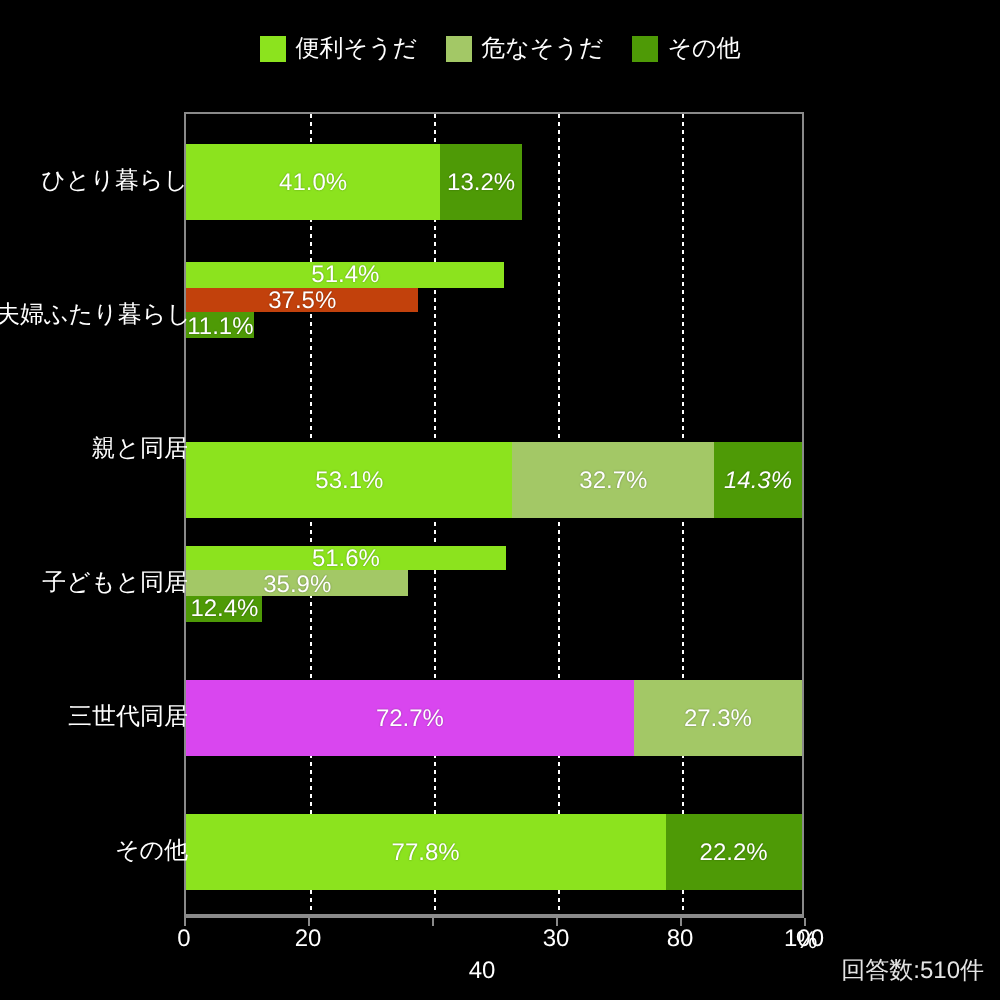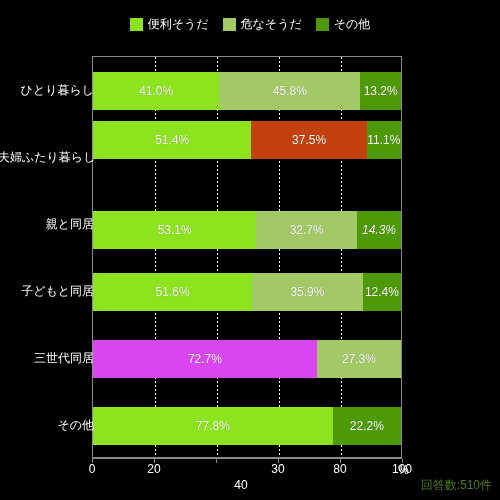--- a/index.html
+++ b/index.html
@@ -139,21 +139,21 @@
     top: 463px;
     color: #ffffff;
     font-size: 12px;
     line-height: 14px;
     white-space: nowrap;
   }
   #note {
     position: absolute;
     right: 8px;
     top: 478px;
-    color: #4d7c0f;
+    color: #e5e5e5;
     font-size: 12px;
     line-height: 14px;
     white-space: nowrap;
   }
 </style>
 </head>
 <body>
 
 <div id="root">
 
@@ -177,50 +177,47 @@
         <div class="gridline" style="left: 62px;"></div>
         <div class="gridline" style="left: 124px;"></div>
         <div class="gridline" style="left: 186px;"></div>
         <div class="gridline" style="left: 248px;"></div>
       </div>
     <div id="rows">
         <div class="row" style="top: 14.5px; height: 38px;">
           <div class="seg" style="width: 127.1px; background: rgb(140, 227, 30);">
             <span class="seg-label">41.0%</span>
           </div>
-          <div class="seg" style="width: 141.98px; background: rgb(163, 200, 102);">
-            <span class="seg-label">45.8%</span>
-          </div>
           <div class="seg" style="width: 40.92px; background: rgb(78, 154, 6);">
             <span class="seg-label">13.2%</span>
           </div>
         </div>
-        <div class="row" style="top: 64px; height: 38px;">
+        <div class="row" style="top: 74px; height: 38px; flex-direction: column;">
           <div class="seg" style="width: 159.34px; background: rgb(140, 227, 30);">
             <span class="seg-label">51.4%</span>
           </div>
           <div class="seg" style="width: 116.25px; background: #c2410c;">
             <span class="seg-label">37.5%</span>
           </div>
           <div class="seg" style="width: 34.41px; background: rgb(78, 154, 6);">
             <span class="seg-label">11.1%</span>
           </div>
         </div>
-        <div class="row" style="top: 154px; height: 38px;">
+        <div class="row" style="top: 164px; height: 38px;">
           <div class="seg" style="width: 164.61px; background: rgb(140, 227, 30);">
             <span class="seg-label">53.1%</span>
           </div>
           <div class="seg" style="width: 101.37px; background: rgb(163, 200, 102);">
             <span class="seg-label">32.7%</span>
           </div>
           <div class="seg" style="width: 44.33px; background: rgb(78, 154, 6); font-style: italic;">
             <span class="seg-label">14.3%</span>
           </div>
         </div>
-        <div class="row" style="top: 215.5px; height: 38px;">
+        <div class="row" style="top: 215.5px; height: 38px; flex-direction: column;">
           <div class="seg" style="width: 159.96px; background: rgb(140, 227, 30);">
             <span class="seg-label">51.6%</span>
           </div>
           <div class="seg" style="width: 111.29px; background: rgb(163, 200, 102);">
             <span class="seg-label">35.9%</span>
           </div>
           <div class="seg" style="width: 38.44px; background: rgb(78, 154, 6);">
             <span class="seg-label">12.4%</span>
           </div>
         </div>

